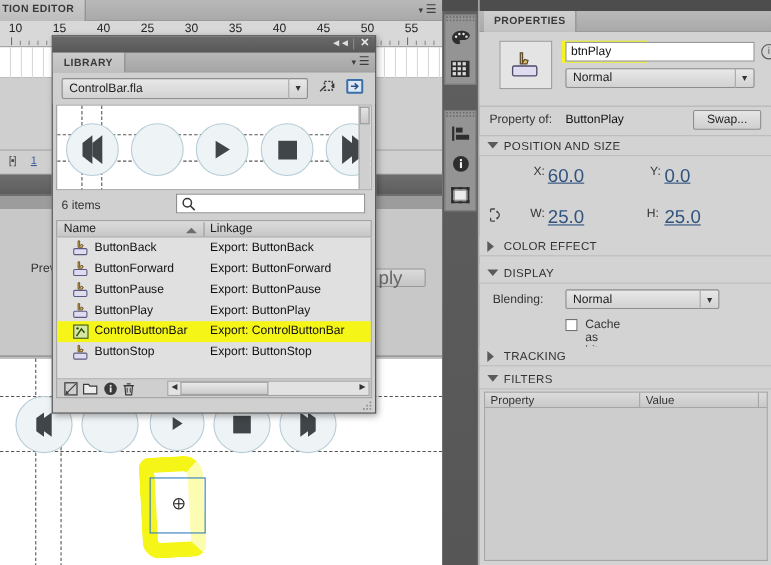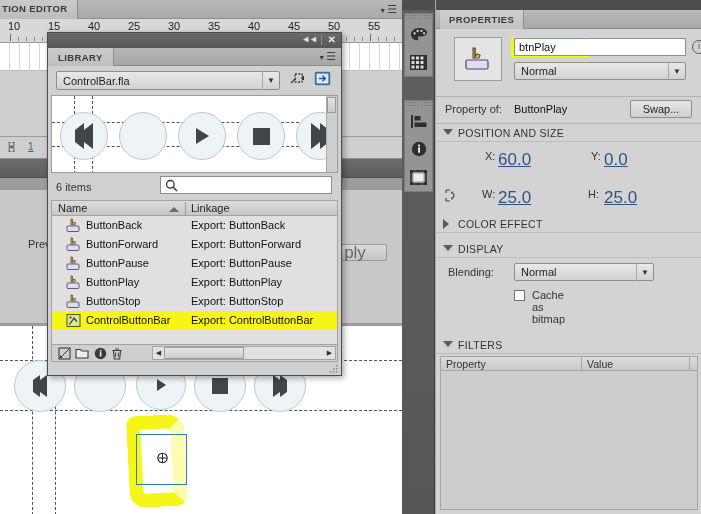--- a/index.html
+++ b/index.html
@@ -797,20 +797,24 @@
     <span id="blending-label">Blending:</span>
     <div class="combo" id="blending-combo">
       <span>Normal</span>
       <span class="arrow">▼</span>
     </div>
     <div id="cache-check-row">
       <div id="cache-checkbox"></div>
       <span id="cache-label">Cache as bitmap</span>
     </div>
 
+    <div class="section-header" style="top:315px">
+      <span class="twisty closed"></span>
+      <span>TRACKING</span>
+    </div>
 
     <div class="section-header" style="top:336px">
       <span class="twisty open"></span>
       <span>FILTERS</span>
     </div>
     <div id="filters-table-head">
       <span class="filters-col" style="left:5px;">Property</span>
       <span class="filters-sep" style="left:140px;"></span>
       <span class="filters-col" style="left:146px;">Value</span>
       <span class="filters-sep" style="left:248px;"></span>
@@ -936,40 +940,40 @@
       <div class="lib-row">
         <span class="lib-row-icon">
           <svg width="15" height="15" viewBox="0 0 15 15" aria-hidden="true">
             <rect x="1" y="8" width="12" height="5.5" rx="1" fill="#dfdcf0" stroke="#5a5a82" stroke-width="1"></rect>
             <path d="M5 1 l1.4 0 l0 5 l1.3-1.8 l1.9 .7 l-.7 1.9 l-3.9 0 z" fill="#e8c06a" stroke="#6a5428" stroke-width=".9"></path>
           </svg>
         </span>
         <span class="lib-row-name">ButtonPlay</span>
         <span class="lib-row-linkage">Export: ButtonPlay</span>
       </div>
-      <div class="lib-row">
-        <span class="lib-row-icon">
-          <svg width="15" height="15" viewBox="0 0 15 15" aria-hidden="true">
-            <rect x="1" y="8" width="12" height="5.5" rx="1" fill="#dfdcf0" stroke="#5a5a82" stroke-width="1"></rect>
-            <path d="M5 1 l1.4 0 l0 5 l1.3-1.8 l1.9 .7 l-.7 1.9 l-3.9 0 z" fill="#e8c06a" stroke="#6a5428" stroke-width=".9"></path>
-          </svg>
-        </span>
-        <span class="lib-row-name">ButtonStop</span>
-        <span class="lib-row-linkage">Export: ButtonStop</span>
-      </div>
       <div class="lib-row highlighted">
         <span class="lib-row-icon">
           <svg width="15" height="15" viewBox="0 0 15 15" aria-hidden="true">
             <rect x="1" y="1.5" width="13" height="12" fill="#d7e6a0" stroke="#4a6a1a" stroke-width="1.1"></rect>
             <path d="M3.5 11.5 L8 5 L10.8 8.5" fill="none" stroke="#2a4a0a" stroke-width="1.3"></path>
             <circle cx="4.5" cy="4.5" r="1.1" fill="#2a4a0a"></circle>
           </svg>
         </span>
         <span class="lib-row-name">ControlButtonBar</span>
         <span class="lib-row-linkage">Export: ControlButtonBar</span>
+      </div>
+      <div class="lib-row">
+        <span class="lib-row-icon">
+          <svg width="15" height="15" viewBox="0 0 15 15" aria-hidden="true">
+            <rect x="1" y="8" width="12" height="5.5" rx="1" fill="#dfdcf0" stroke="#5a5a82" stroke-width="1"></rect>
+            <path d="M5 1 l1.4 0 l0 5 l1.3-1.8 l1.9 .7 l-.7 1.9 l-3.9 0 z" fill="#e8c06a" stroke="#6a5428" stroke-width=".9"></path>
+          </svg>
+        </span>
+        <span class="lib-row-name">ButtonStop</span>
+        <span class="lib-row-linkage">Export: ButtonStop</span>
       </div>
     </div>
 
     <div id="lib-bottom-bar">
       <span class="lib-tool-icon" style="left:5px;">
         <svg width="13" height="13" viewBox="0 0 13 13" aria-hidden="true">
           <rect x="1" y="1" width="11" height="11" fill="none" stroke="#3a3a3a" stroke-width="1.1"></rect>
           <path d="M2 11 L11 2" stroke="#3a3a3a" stroke-width="1"></path>
           <path d="M2 11 l0 -3 l3 3 z" fill="#3a3a3a"></path>
         </svg>

